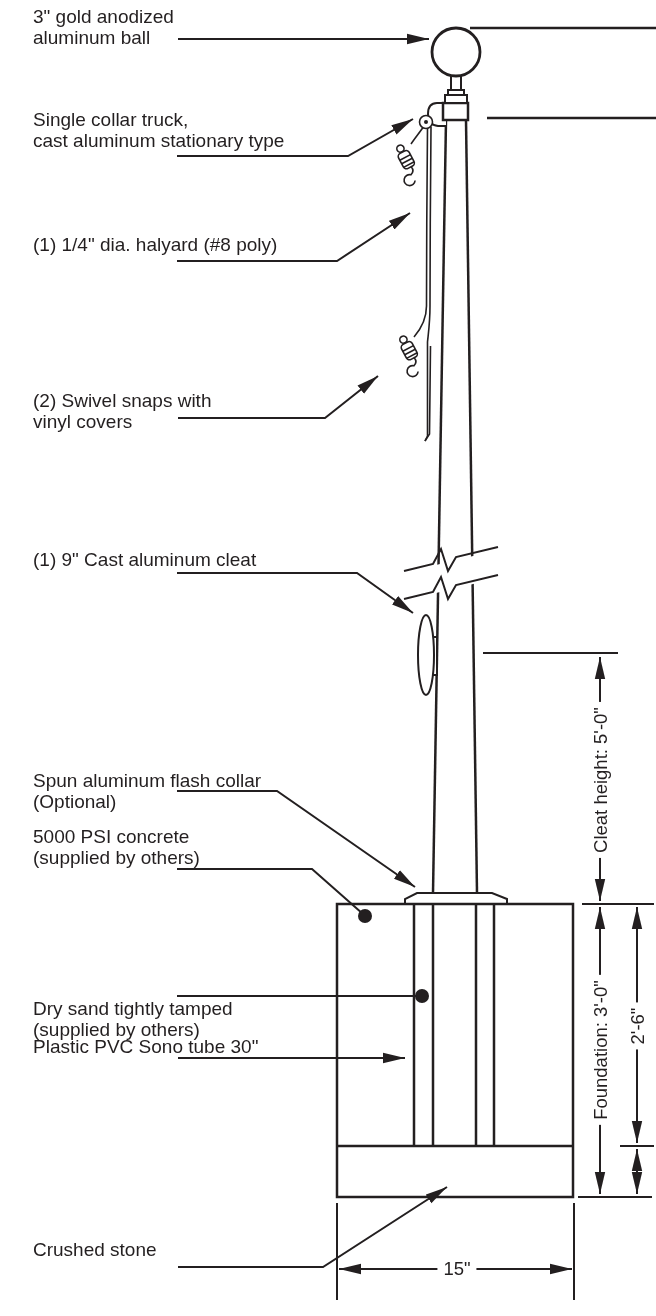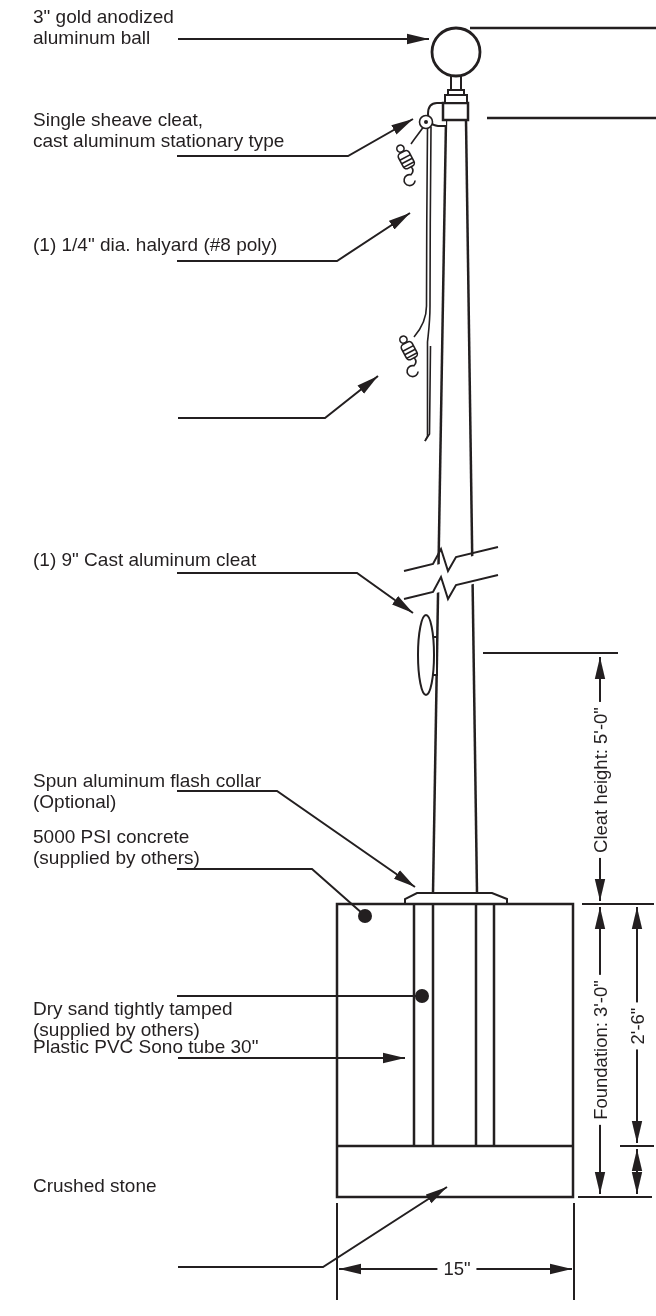--- a/index.html
+++ b/index.html
@@ -134,31 +134,33 @@
       <path d="M600,657 V901" class="s2" marker-start="url(#arr)" marker-end="url(#arr)"></path>
       <path d="M600,907 V1194" class="s2" marker-start="url(#arr)" marker-end="url(#arr)"></path>
       <path d="M637,907 V1143" class="s2" marker-start="url(#arr)" marker-end="url(#arr)"></path>
       <path d="M637,1149 V1194" class="s2" marker-start="url(#arr)" marker-end="url(#arr)"></path>
       <path d="M339,1269 H572" class="s2" marker-start="url(#arr)" marker-end="url(#arr)"></path>
     </g>
   </svg>
 
   <div class="callout" style="top:6px">3" gold anodized
 aluminum ball</div>
-  <div class="callout" style="top:109px">Single sheave cleat,
+  <div class="callout" style="top:109px">Single collar truck,
 cast aluminum stationary type</div>
   <div class="callout" style="top:234px">(1) 1/4" dia. halyard (#8 poly)</div>
+  <div class="callout" style="top:390px">(2) Swivel snaps with
+vinyl covers</div>
   <div class="callout" style="top:549px">(1) 9" Cast aluminum cleat</div>
   <div class="callout" style="top:770px">Spun aluminum flash collar
 (Optional)</div>
   <div class="callout" style="top:826px">5000 PSI concrete
 (supplied by others)</div>
   <div class="callout" style="top:998px">Dry sand tightly tamped
 (supplied by others)</div>
   <div class="callout" style="top:1036px">Plastic PVC Sono tube 30"</div>
-  <div class="callout" style="top:1175px">Crushed stone</div>
+  <div class="callout" style="top:1239px">Crushed stone</div>
 
   <div class="dimtext" style="left:601px; top:780px;">Cleat height:  5'-0"</div>
   <div class="dimtext" style="left:601px; top:1050px;">Foundation: 3'-0"</div>
   <div class="dimtext" style="left:638px; top:1026px;">2'-6"</div>
   <div class="dimtext-h" style="left:457px; top:1269px;">15"</div>
 
 </div>
 
 </body></html>

